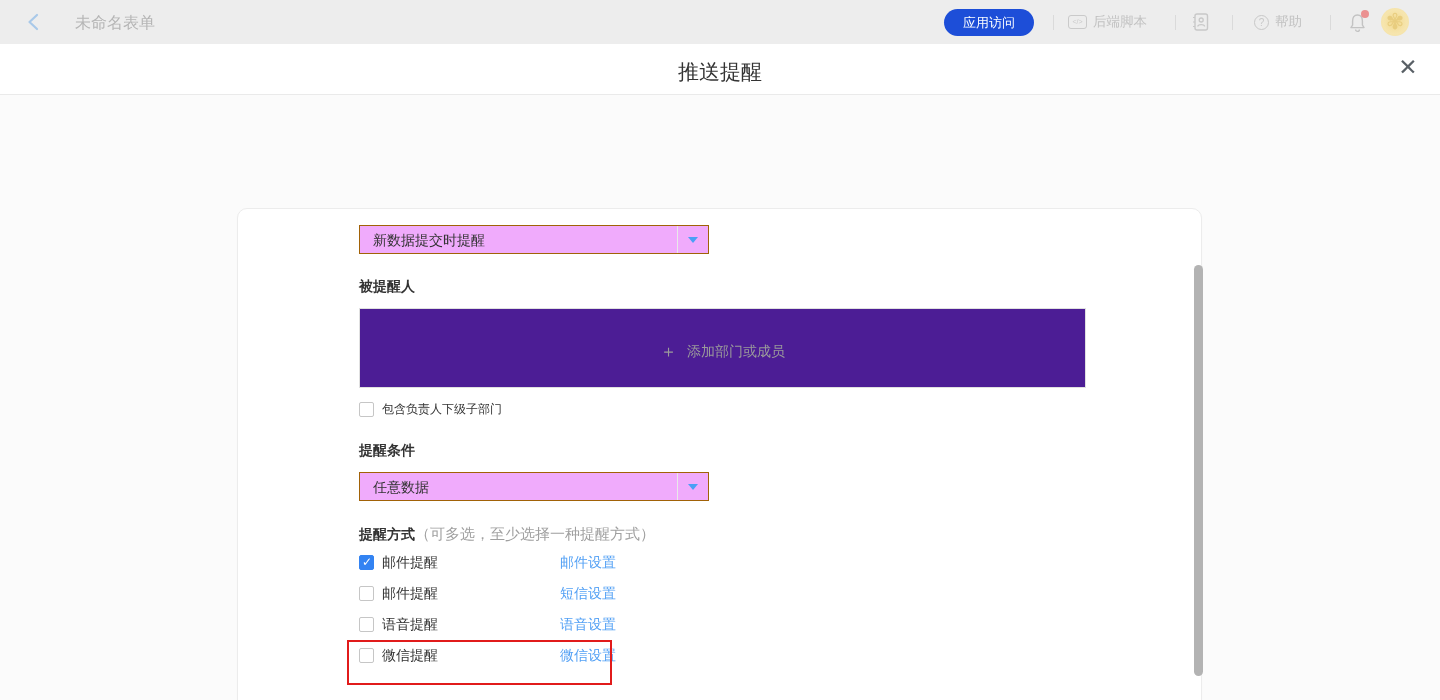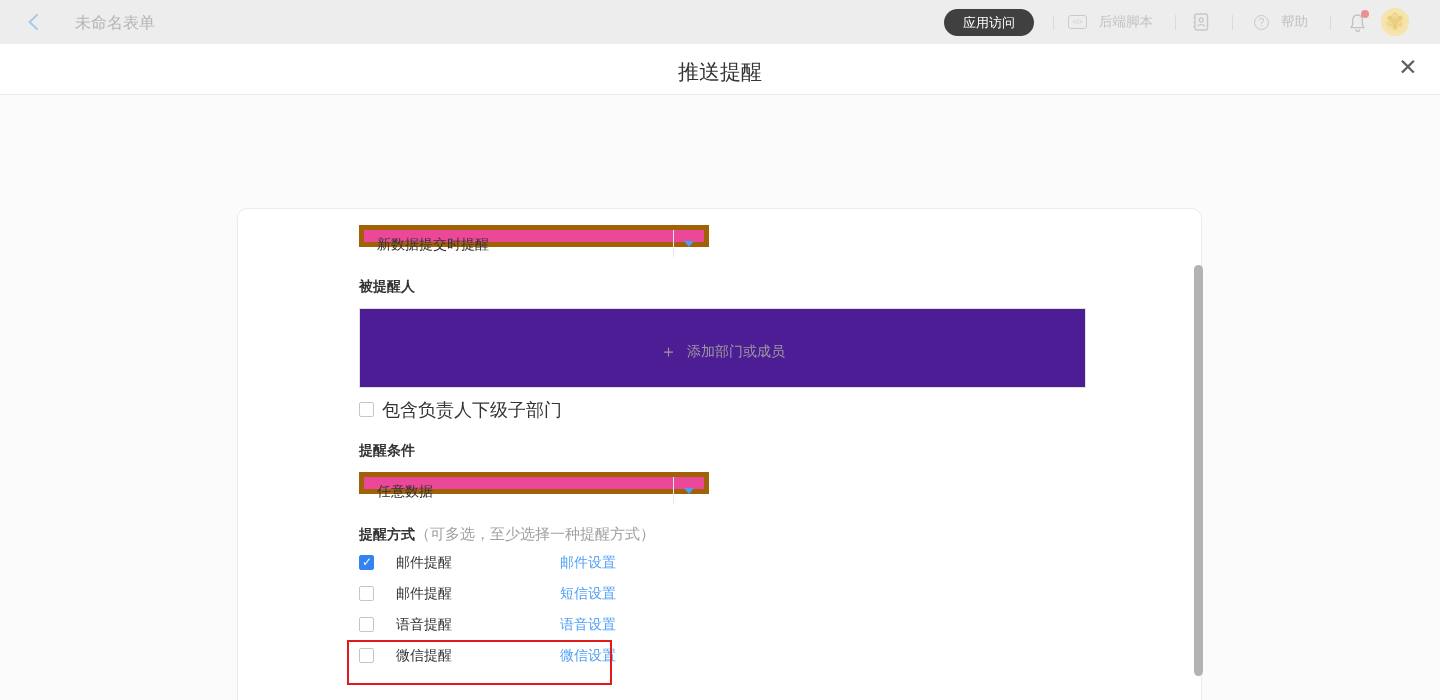--- a/index.html
+++ b/index.html
@@ -7,23 +7,23 @@
   body {
     font-family:"Liberation Sans","DejaVu Sans",sans-serif;
     background:#fbfbfb; overflow:hidden; position:relative;
   }
 
   
   .topbar { position:absolute; left:0; top:0; width:1440px; height:60px; background:#ededed; }
   .back-btn { position:absolute; left:26px; top:12px; width:16px; height:20px; cursor:pointer; }
   .doc-title { position:absolute; left:75px; top:13px; font-size:16px; color:#b5b5b5; }
   .pill-btn { position:absolute; left:944px; top:9px; width:90px; height:27px; border-radius:14px;
-    background:#404040; color:#fbfdff; font-size:13px; text-align:center; line-height:27px; }
+    background:#1d4ed8; color:#fbfdff; font-size:13px; text-align:center; line-height:27px; }
   .tb-divider { position:absolute; top:15px; width:1px; height:15px; background:#dadada; }
-  .tb-item { position:absolute; top:0; height:44px; display:flex; align-items:center; gap:12px;
+  .tb-item { position:absolute; top:0; height:44px; display:flex; align-items:center; gap:6px;
     color:#c2c2c2; font-size:13.5px; }
   .code-ic { display:inline-block; width:19px; height:14px; border:1.3px solid #cacaca; border-radius:3px;
     font-size:7px; line-height:11px; text-align:center; color:#cacaca; letter-spacing:0; }
   .q-ic { display:inline-block; width:15px; height:15px; border:1.3px solid #c8c8c8; border-radius:50%;
     font-size:10px; line-height:13px; text-align:center; color:#c8c8c8; }
   .bell-wrap { position:absolute; left:1348px; top:12px; width:20px; height:22px; }
   .bell-dot { position:absolute; right:-1px; top:-2px; width:8px; height:8px; border-radius:50%; background:#eb9191; }
   .avatar { position:absolute; left:1381px; top:8px; width:28px; height:28px; border-radius:50%;
     background:radial-gradient(circle at 50% 50%, #f2d98e 0%, #f6e5ae 60%, #f3e0a2 100%);
     color:#e8cd7f; font-size:22px; line-height:28px; text-align:center; overflow:hidden; }
@@ -36,22 +36,22 @@
   .close-x { position:absolute; left:1396px; top:55px; width:24px; height:24px;
     font-size:23px; line-height:24px; color:#596066; text-align:center; cursor:pointer; font-weight:300; }
 
   
   .modal-body { position:absolute; left:0; top:95px; width:1440px; height:605px; background:#fbfbfb; }
   .card { position:absolute; left:237px; top:113px; width:965px; height:575px; background:#ffffff;
     border:1px solid #ececec; border-radius:10px; box-shadow:0 1px 3px rgba(0,0,0,0.02); }
   .scroll-thumb { position:absolute; left:1194px; top:170px; width:9px; height:411px;
     background:#b3b3b3; border-radius:5px; }
 
-  .select-box { position:absolute; left:121px; width:350px; height:22px; border:5px solid #a16207;
-    background:#ec4899; font-size:14px; color:#333; cursor:pointer; }
+  .select-box { position:absolute; left:121px; width:350px; height:29px; border:1px solid #a16207;
+    background:#f0abfc; font-size:14px; color:#333; cursor:pointer; }
   .select-box .val { position:absolute; left:13px; top:6px; }
   .select-arrow-zone { position:absolute; right:0; top:0; width:31px; height:27px;
     border-left:1px solid #e8e8e8; }
   .caret-down { position:absolute; left:10px; top:11px; width:0; height:0;
     border-left:5px solid transparent; border-right:5px solid transparent; border-top:6px solid #4a9ff5; }
 
   .fld-label { position:absolute; left:121px; font-size:14px; font-weight:bold; color:#333; }
   .fld-hint { font-weight:normal; color:#a0a0a0; font-size:15px; }
 
   .add-box { position:absolute; left:121px; top:99px; width:727px; height:80px;
@@ -59,26 +59,26 @@
   .add-inner { position:absolute; left:0; right:0; top:31px; text-align:center; color:#9b9b9b; font-size:14px; }
   .plus-glyph { font-size:17px; color:#9b9b9b; margin-right:10px; vertical-align:-1px; }
 
   .cb { display:inline-block; width:15px; height:15px; border:1px solid #c6c6c6; border-radius:2px;
     background:#fff; vertical-align:middle; position:relative; cursor:pointer; flex:none; }
   .cb.checked { background:#3383f2; border-color:#3383f2; }
   .cb.checked::after { content:"✓"; position:absolute; left:2px; top:-1px; color:#fff;
     font-size:12px; font-weight:bold; }
 
   .cb-row { position:absolute; left:121px; height:17px; display:flex; align-items:center;
-    font-size:18px; color:#333; }
+    font-size:12px; color:#333; }
   .cb-row .cb-text { margin-left:8px; }
 
   .method-row { position:absolute; left:121px; width:300px; height:17px; display:flex; align-items:center;
     font-size:14px; color:#333; }
-  .method-row .cb-text { margin-left:22px; }
+  .method-row .cb-text { margin-left:8px; }
   .method-row .set-link { position:absolute; left:161px; top:0; color:#54a1f5; cursor:pointer; text-decoration:none;margin-left:40px; }
   .method-row.highlighted::after { content:""; position:absolute; left:-12px; top:-7px;
     width:261px; height:41px; border:2px solid #e11b1b; pointer-events:none; }
 </style>
 </head>
 <body>
 
 <div class="topbar">
   <div class="back-btn">
     <svg width="14" height="20" viewBox="0 0 14 20">

